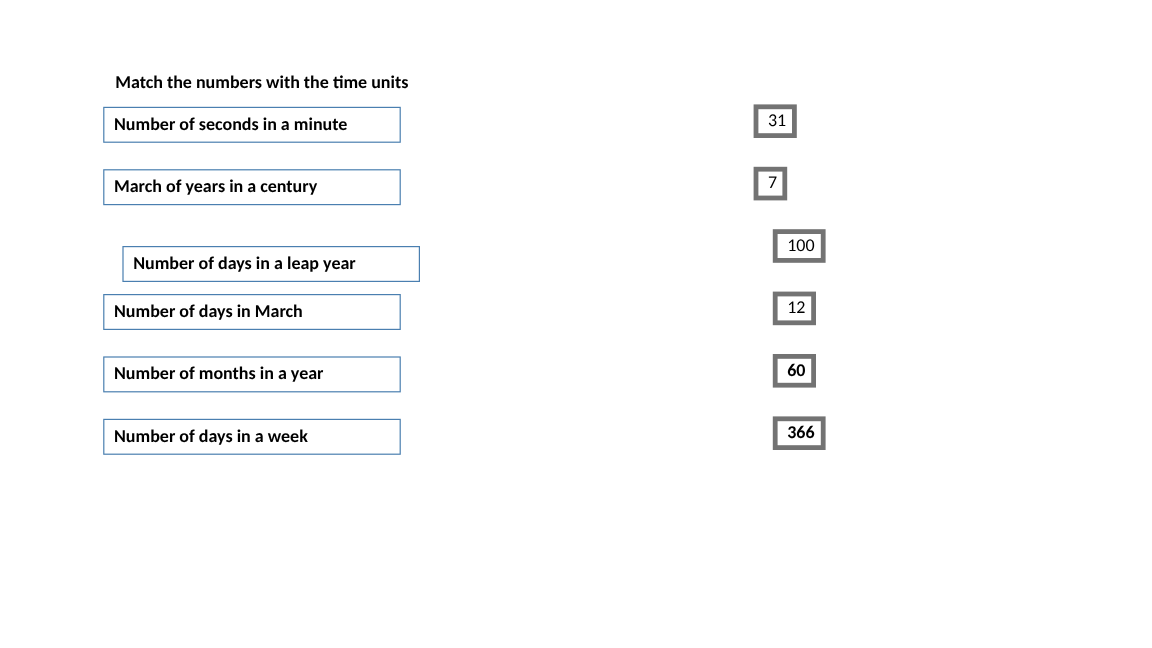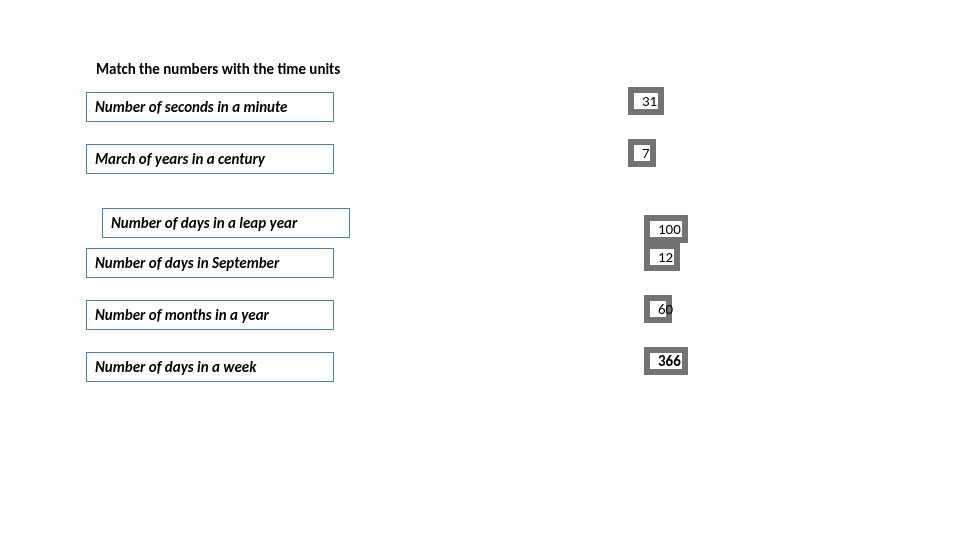--- a/index.html
+++ b/index.html
@@ -17,37 +17,36 @@
     left: 96px;
     top: 28px;
     font-weight: 700;
     margin-top: 32px;
   }
   .row {
     position: absolute;
     left: 86px;
     height: 36px;
     display: flex;
-    align-items: flex-end;
-    font-style: italic;
+    align-items: center;
   }
   .prompt-box {
     width: 248px;
     height: 30px;
     border: 1px solid #4a7fb0;
     display: flex;
     align-items: center;
     padding: 0 8px;
     font-weight: 700;
     background: #fff;
   }
   .answer-box {
     position: absolute;
     height: 28px;
-    border: 6px solid #737373;
+    border: 4px solid #737373;
     display: flex;
     align-items: center;
     padding: 0 8px;
     background: #fff;
     font-weight: 400;
   }
 </style>
 </head>
 <body>
 
@@ -56,27 +55,27 @@
 <div class="row" style="top:86px;">
   <div class="prompt-box">Number of seconds in a minute</div>
 </div>
 <div class="row" style="top:138px;">
   <div class="prompt-box">March of years in a century</div>
 </div>
 <div class="row" style="top:202px;padding-left:16px;">
   <div class="prompt-box">Number of days in a leap year</div>
 </div>
 <div class="row" style="top:242px;">
-  <div class="prompt-box">Number of days in September</div>
+  <div class="prompt-box">Number of days in March</div>
 </div>
 <div class="row" style="top:294px;">
   <div class="prompt-box">Number of months in a year</div>
 </div>
 <div class="row" style="top:346px;">
   <div class="prompt-box">Number of days in a week</div>
 </div>
 
 <div class="answer-box" style="left:628px; top:87px; width:36px;">31</div>
 <div class="answer-box" style="left:628px; top:139px; width:28px;">7</div>
-<div class="answer-box" style="left:644px; top:191px; width:44px;margin-top:24px;">100</div>
+<div class="answer-box" style="left:644px; top:191px; width:44px;">100</div>
 <div class="answer-box" style="left:644px; top:243px; width:36px;">12</div>
-<div class="answer-box" style="left:644px; top:295px; width:24px;">60</div>
+<div class="answer-box" style="left:644px; top:295px; width:36px;font-weight:bold;">60</div>
 <div class="answer-box" style="left:644px; top:347px; width:44px;font-weight:bold;">366</div>
 
 </body></html>

